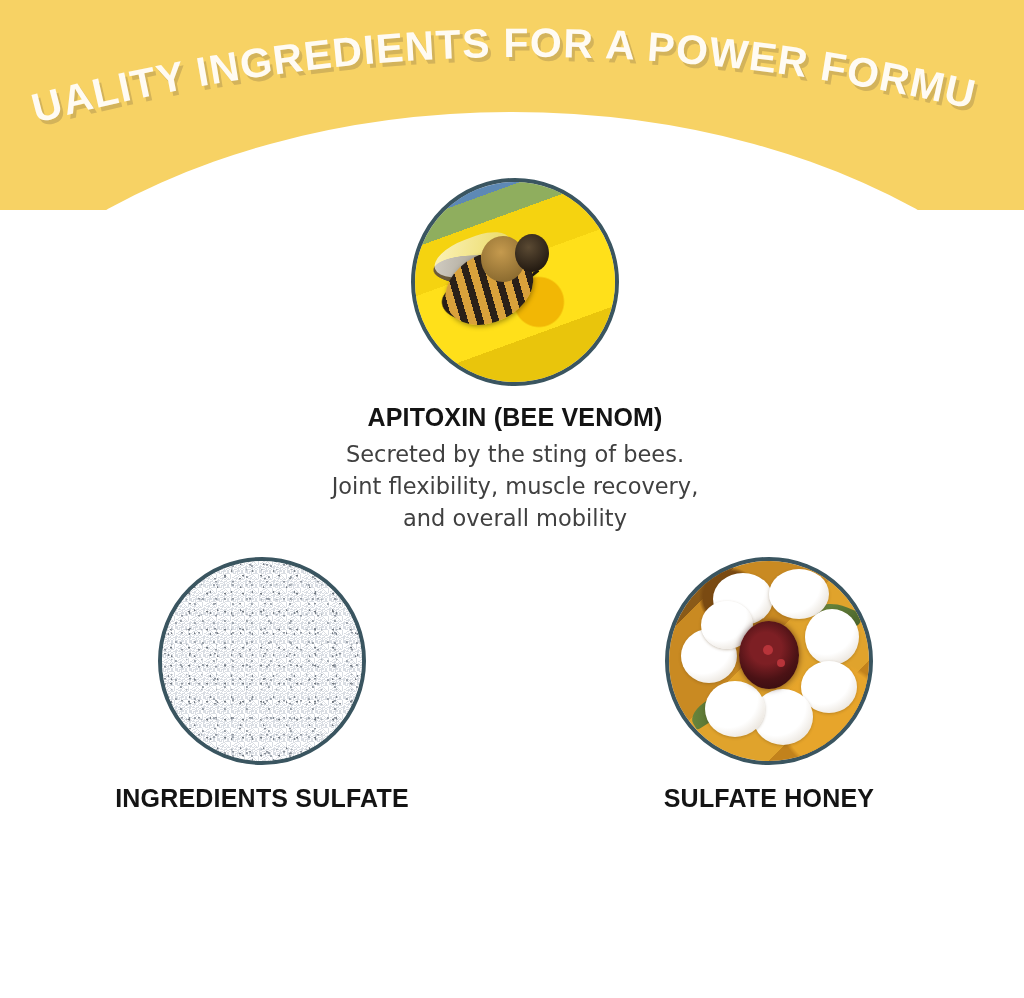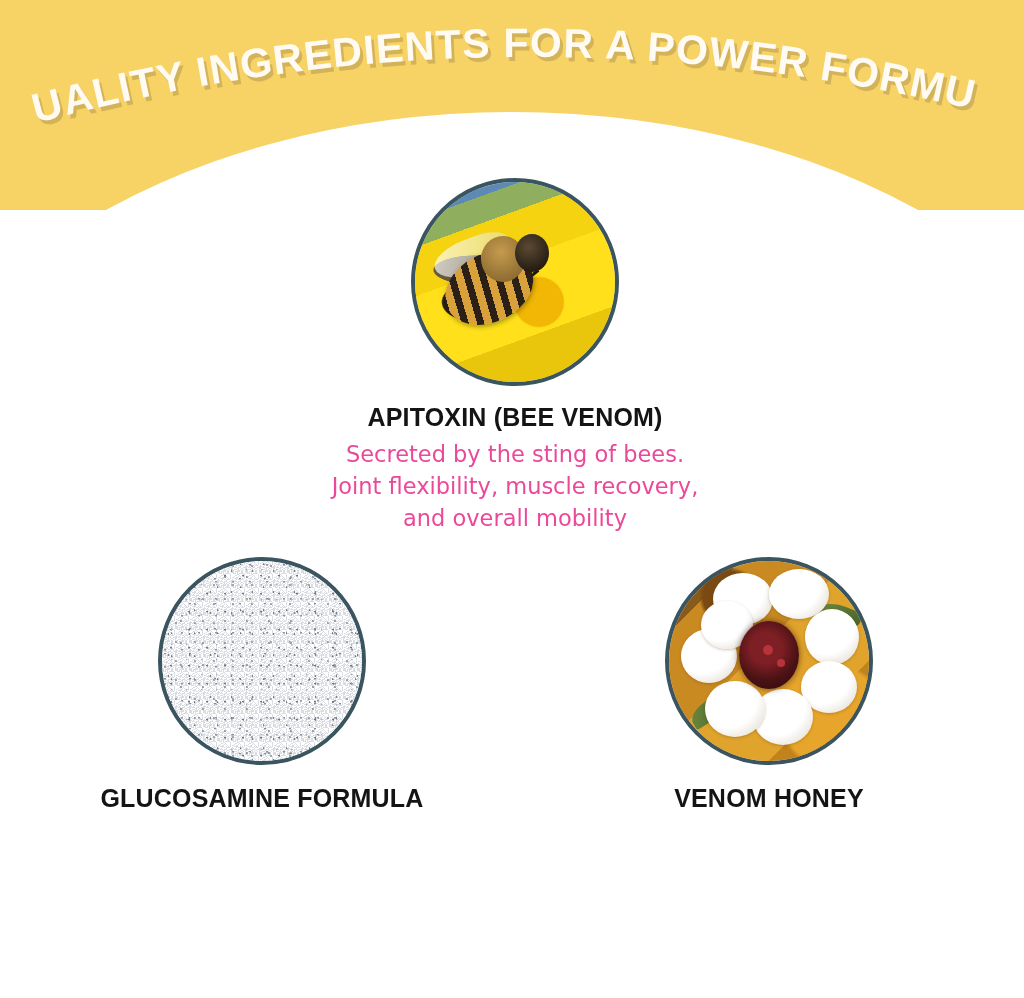--- a/index.html
+++ b/index.html
@@ -192,21 +192,21 @@
     font-size:25px;
     color:#141414;
     letter-spacing:.2px;
     margin-top:16px;
     line-height:1.25;
     white-space:nowrap;
   }
   .ing-desc {
     font-family:"DejaVu Sans", sans-serif;
     font-size:22.5px;
-    color:#ec4899;
+    color:#404040;
     line-height:1.42;
     margin-top:6px;
     white-space:pre-line;
   }
 
   
   #card-apitoxin {
     top:172px; left:262px; width:506px;
   }
   #card-apitoxin .media { width:208px; height:208px; }
@@ -266,21 +266,21 @@
       <div class="ing-title">APITOXIN (BEE VENOM)</div>
       <div class="ing-desc">Secreted by the sting of bees.
 Joint flexibility, muscle recovery,
 and overall mobility</div>
     </div>
 
     <div class="card" id="card-glucosamine">
       <div class="media">
         <div class="img-powder"></div>
       </div>
-      <div class="ing-title">GLUCOSAMINE FORMULA</div>
+      <div class="ing-title">INGREDIENTS SULFATE</div>
     </div>
 
     <div class="card" id="card-manuka">
       <div class="media">
         <div class="img-manuka">
           <div class="leaf" style="left:74%;top:22%;width:22%;height:11%;transform:rotate(22deg);"></div>
           <div class="leaf" style="left:10%;top:70%;width:20%;height:10%;transform:rotate(-32deg);"></div>
 
           <div class="petal" style="left:22%;top:6%;width:30%;height:26%;"></div>
           <div class="petal" style="left:50%;top:4%;width:30%;height:25%;"></div>
@@ -289,17 +289,17 @@
           <div class="petal" style="left:42%;top:64%;width:30%;height:28%;"></div>
           <div class="petal" style="left:18%;top:60%;width:30%;height:28%;"></div>
           <div class="petal" style="left:6%;top:34%;width:28%;height:27%;"></div>
           <div class="petal" style="left:16%;top:20%;width:26%;height:24%;"></div>
 
           <div class="flower-core" style="left:35%;top:30%;width:30%;height:34%;"></div>
           <div class="core-dot" style="left:47%;top:42%;width:5%;height:5%;"></div>
           <div class="core-dot" style="left:54%;top:49%;width:4%;height:4%;"></div>
         </div>
       </div>
-      <div class="ing-title">VENOM HONEY</div>
+      <div class="ing-title">SULFATE HONEY</div>
     </div>
 
   </div>
 </div>
 
 </body></html>

